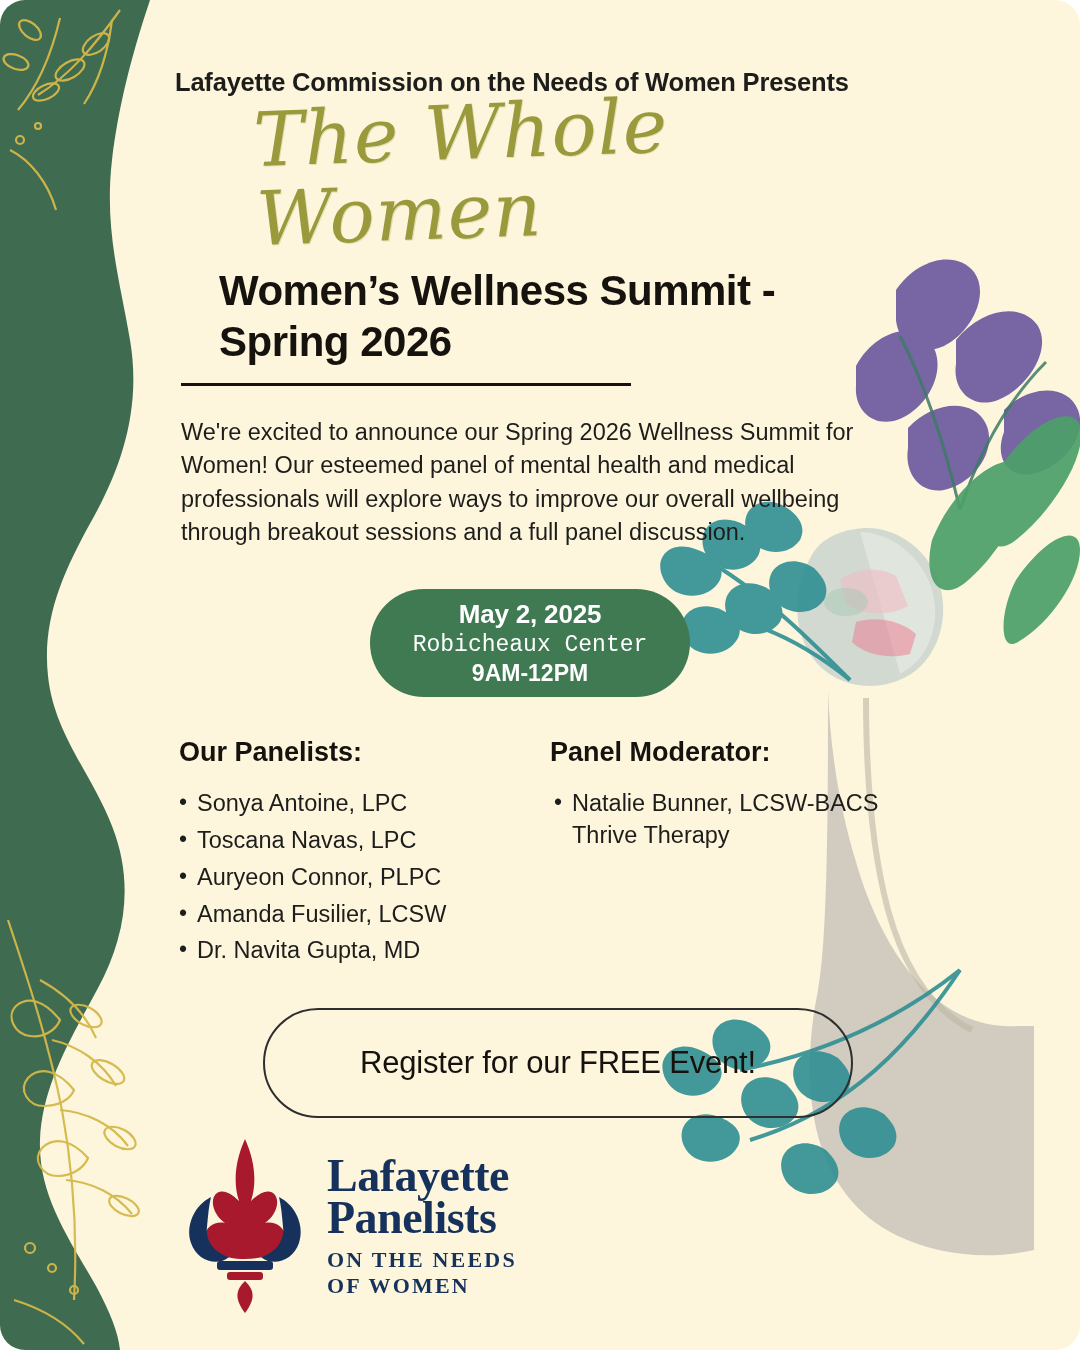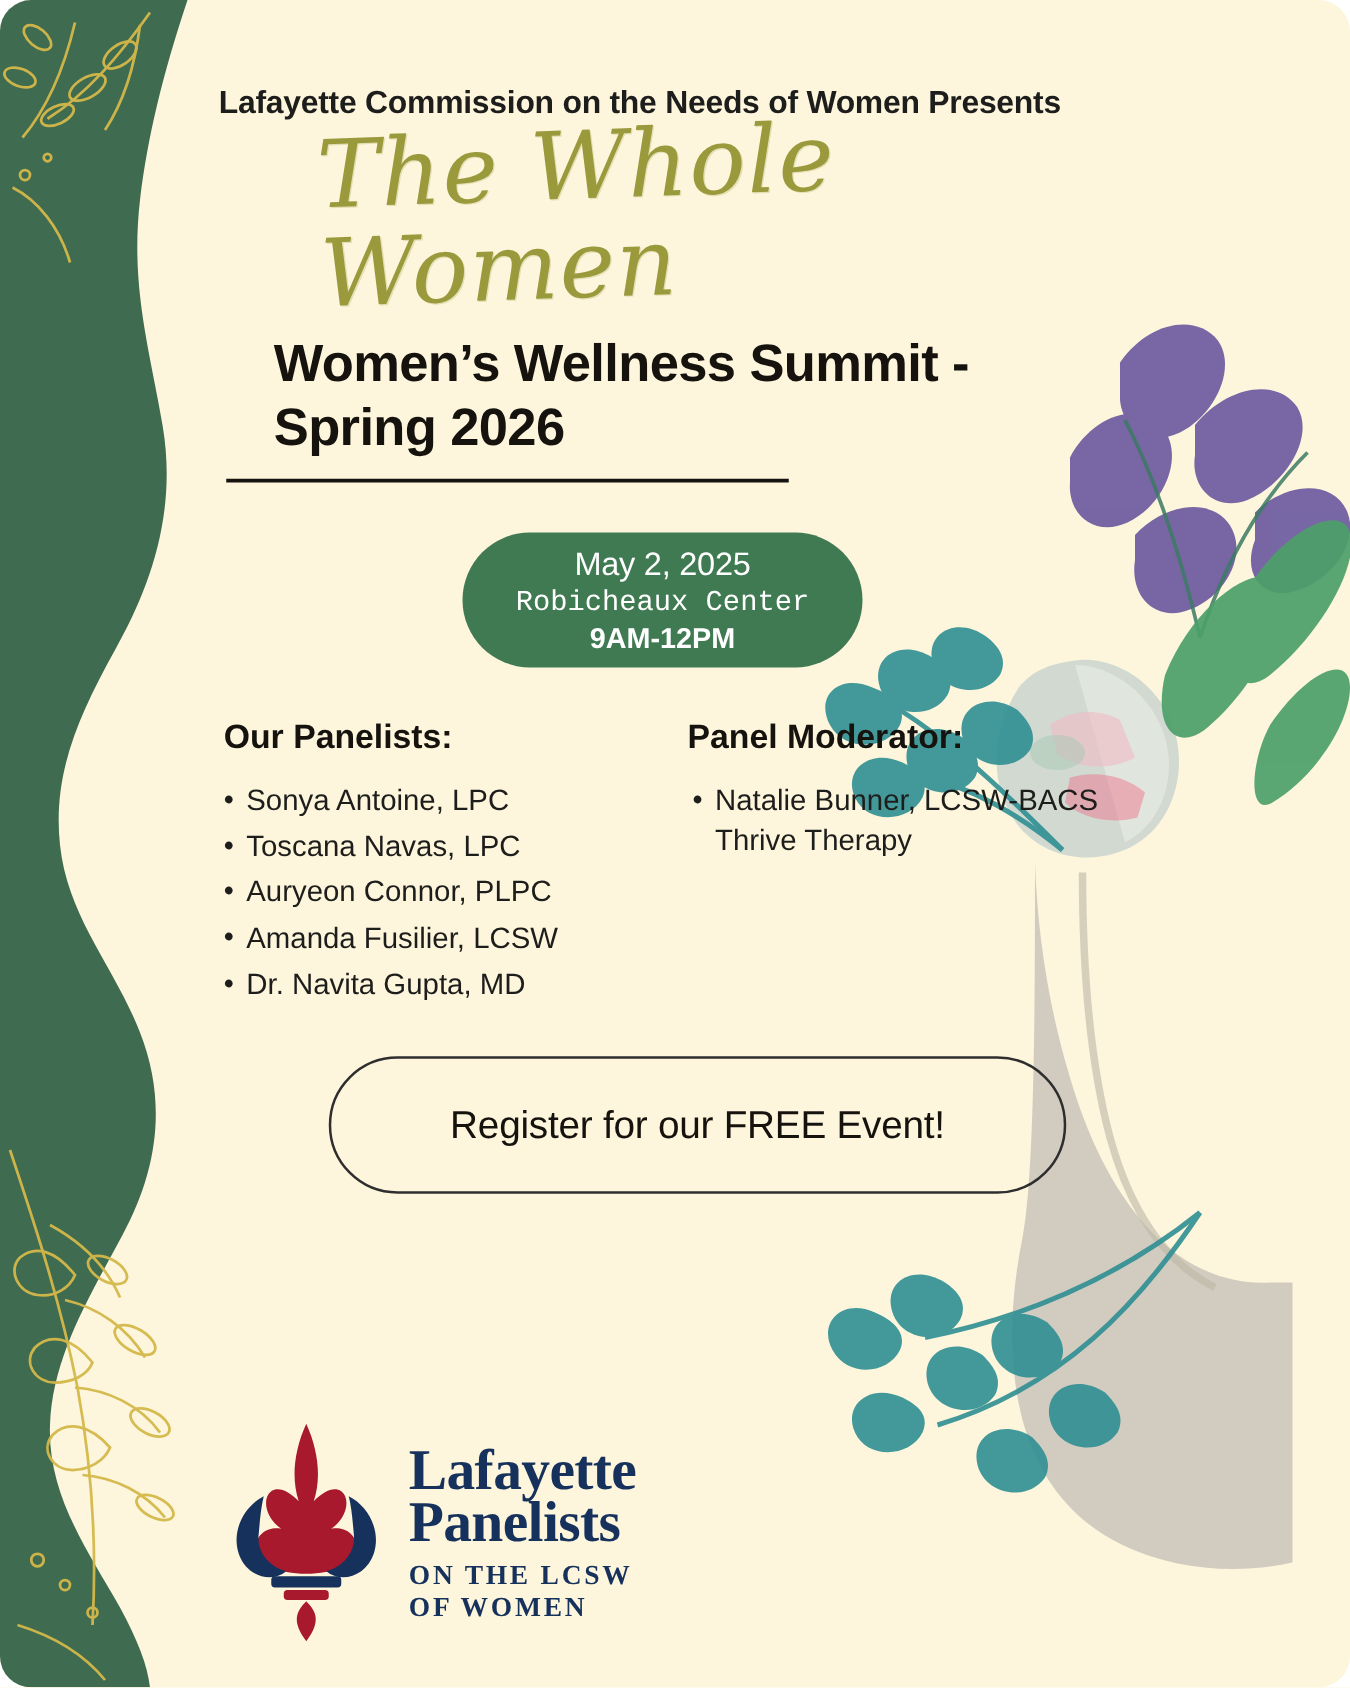--- a/index.html
+++ b/index.html
@@ -106,21 +106,21 @@
     height: 108px;
     background: #3f7a52;
     border-radius: 54px;
     color: #ffffff;
     display: flex;
     flex-direction: column;
     align-items: center;
     justify-content: center;
     text-align: center;
   }
-  .when-date { font-size: 26px; font-weight: normal; letter-spacing: -0.2px; }
+  .when-date { font-size: 26px; font-weight: bold; letter-spacing: -0.2px; }
   .when-place { font-size: 23px; margin-top: 2px; font-weight: 400; font-family: Liberation Mono, monospace; }
   .when-time { font-size: 23px; font-weight: bold; margin-top: 2px; }
 
   .lists {
     margin-top: 40px;
     display: flex;
     margin-left: 0px;
   }
   .panelists-col { width: 375px; padding-left: 0px; }
   .moderator-col { width: 380px; }
@@ -307,20 +307,21 @@
         <path d="M300,720 C252,792 190,860 90,890"></path>
       </g>
     </g>
   </svg>
 
   <div class="content">
     <div class="presenter">Lafayette Commission on the Needs of Women Presents</div>
     <div class="script-title">The Whole Women</div>
     <div class="main-title">Women’s Wellness Summit - Spring 2026</div>
     <div class="rule"></div>
+    <div class="blurb">We're excited to announce our Spring 2026 Wellness Summit for Women!  Our esteemed panel of mental health and medical professionals will explore ways to improve our overall wellbeing through breakout sessions and a full panel discussion.</div>
 
     <div class="when-pill">
       <div class="when-date">May 2, 2025</div>
       <div class="when-place">Robicheaux Center</div>
       <div class="when-time">9AM-12PM</div>
     </div>
 
     <div class="lists">
       <div class="panelists-col">
         <div class="col-head">Our Panelists:</div>
@@ -358,18 +359,18 @@
                C40,118 30,106 32,92 C33,80 34,70 36,62 Z" fill="#16325c"></path>
       <path d="M104,62 C120,70 130,90 124,108 C118,126 98,132 86,122
                C100,118 110,106 108,92 C107,80 106,70 104,62 Z" fill="#16325c"></path>
       <rect x="42" y="126" width="56" height="9" rx="3" fill="#16325c"></rect>
       <rect x="52" y="137" width="36" height="8" rx="3" fill="#a8192e"></rect>
       <path d="M70,146 C78,154 82,162 70,178 C58,162 62,154 70,146 Z" fill="#a8192e"></path>
     </svg>
     <div class="logo-text">
       <div class="logo-l1">Lafayette</div>
       <div class="logo-l2">Panelists</div>
-      <div class="logo-l3">ON THE LCSW</div>
+      <div class="logo-l3">ON THE NEEDS</div>
       <div class="logo-l4">OF WOMEN</div>
     </div>
   </div>
 
 </div>
 
 </body></html>

